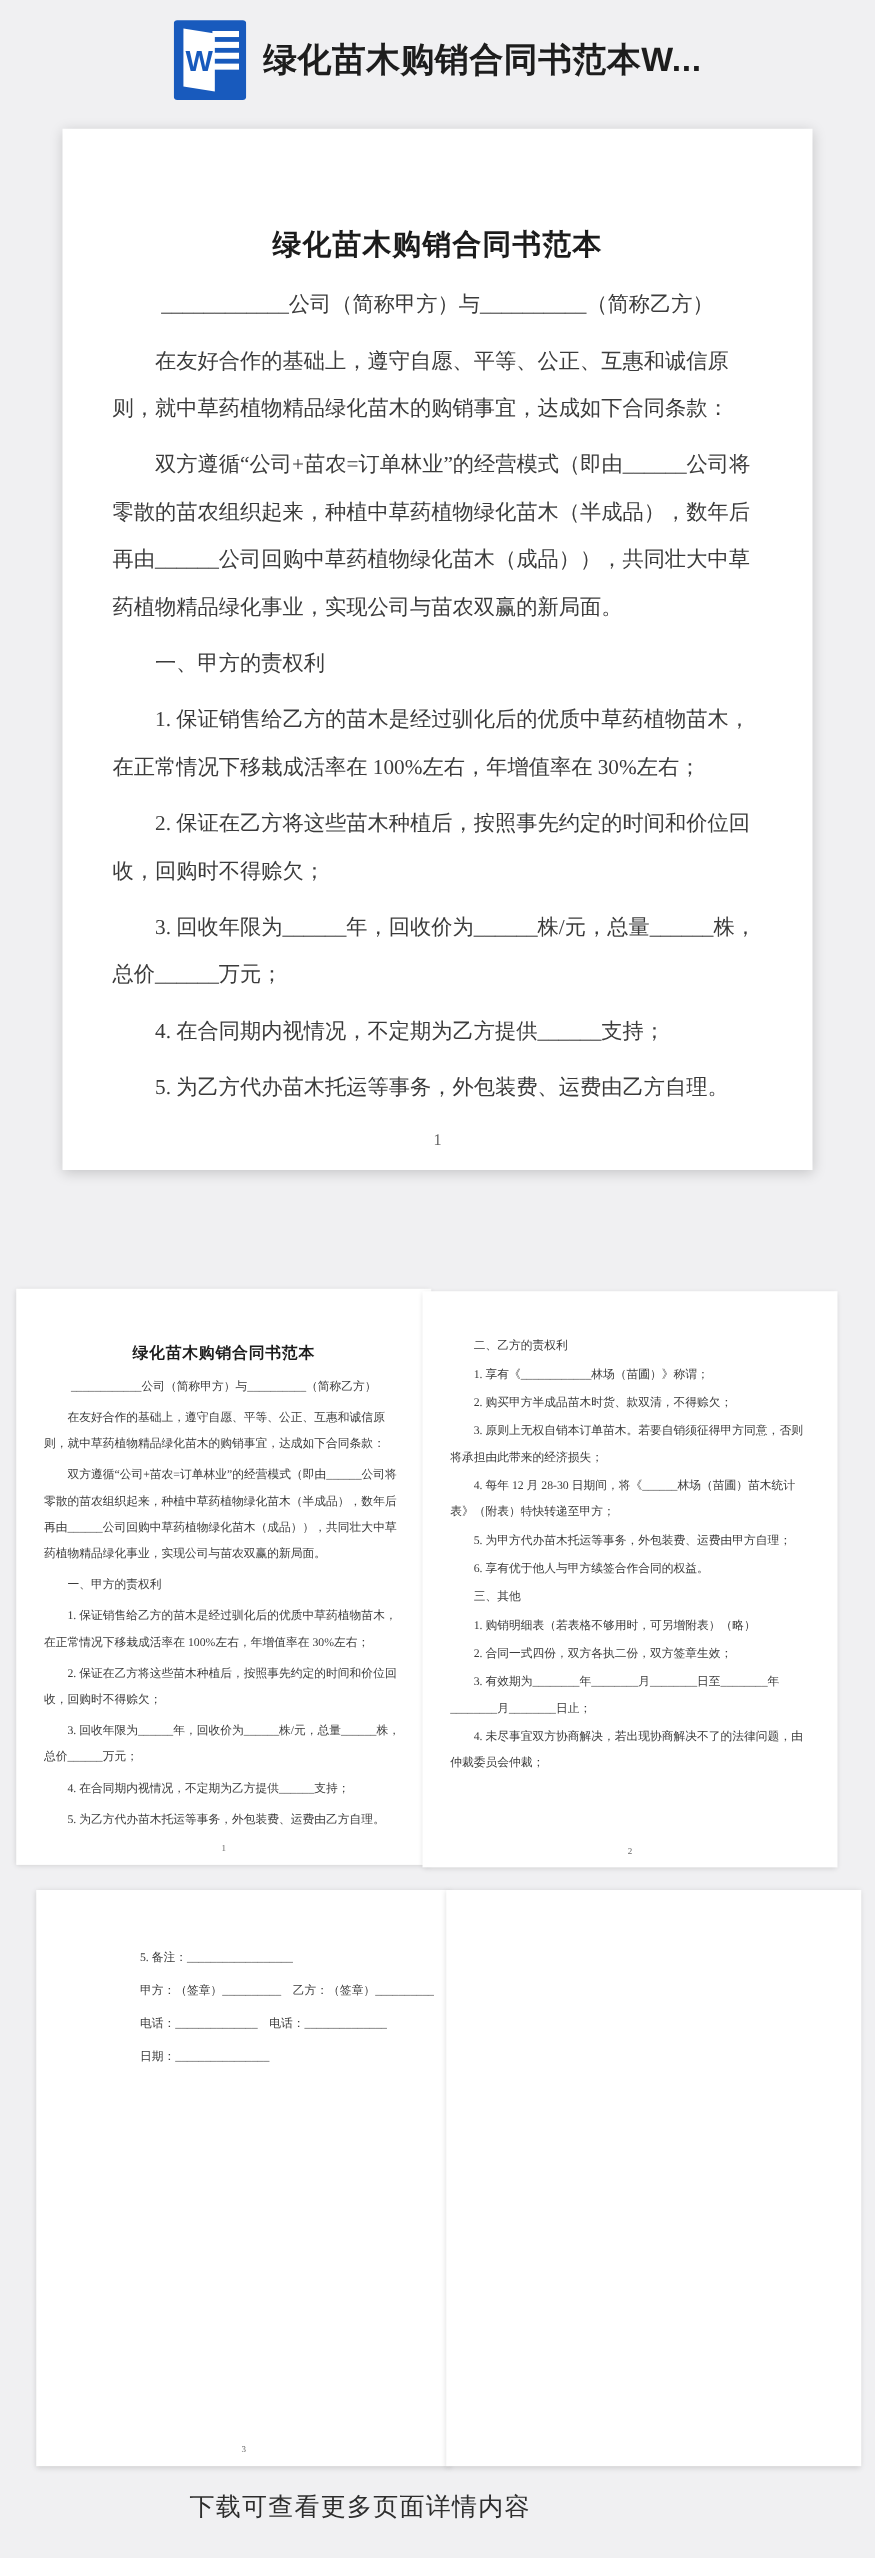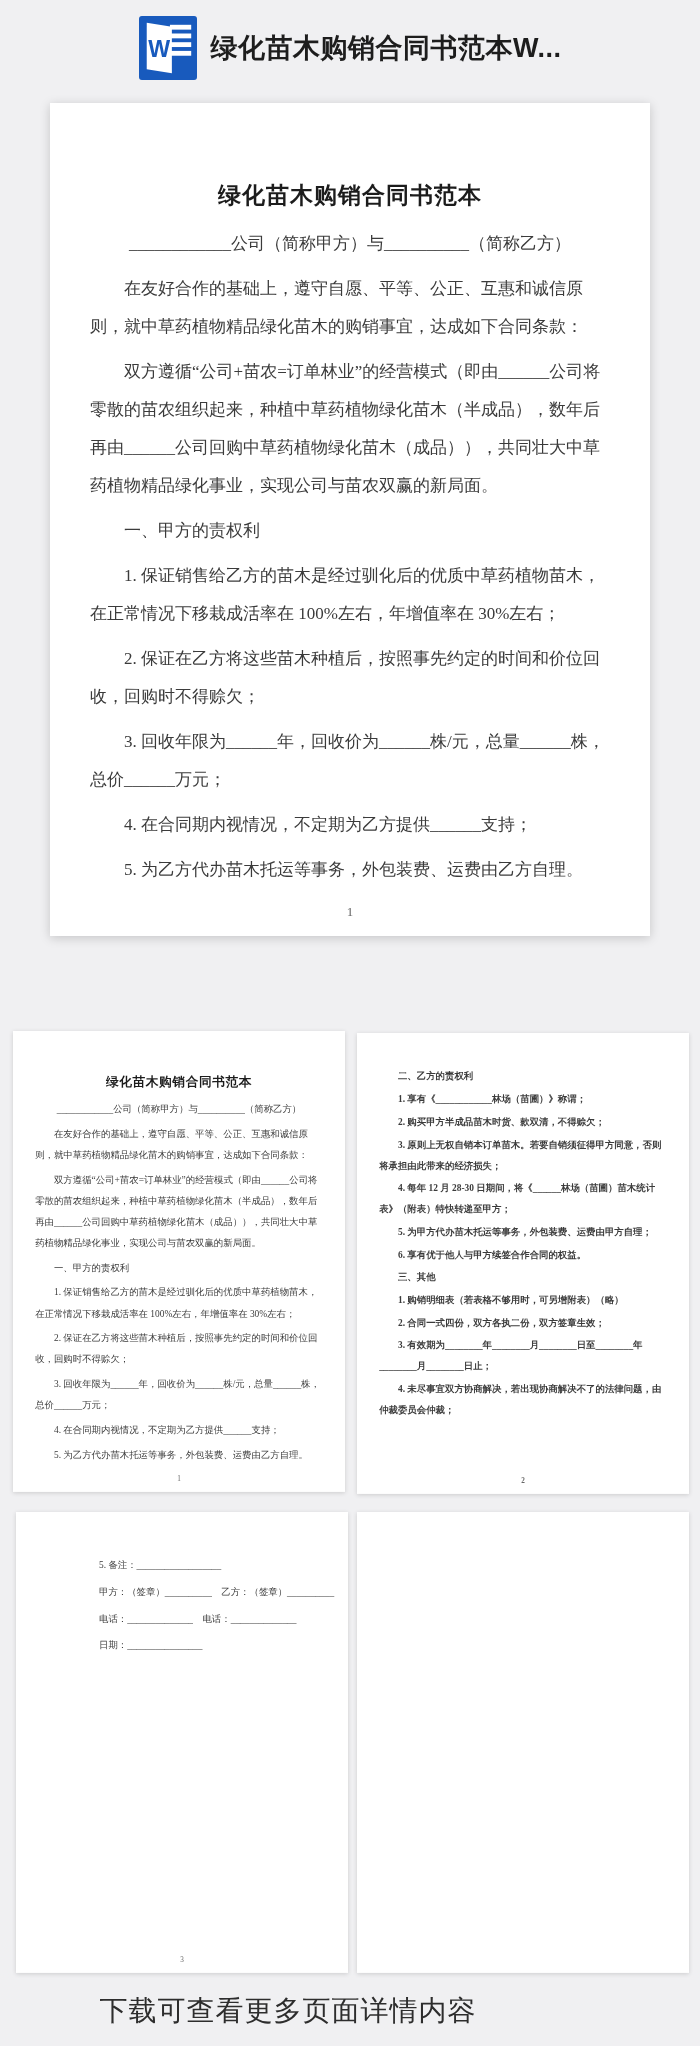--- a/index.html
+++ b/index.html
@@ -40,31 +40,31 @@
     position:absolute;left:0;right:0;bottom:14px;text-align:center;
     font-size:13px;color:#666;line-height:20px;
   }
   
   .thumb{position:absolute;width:332px;height:461px;}
   .thumb .page{
     width:600px;height:833px;transform:scale(0.5533);transform-origin:0 0;
     box-shadow:0 2px 8px rgba(0,0,0,0.15);
   }
   #thumb-1{left:13px;top:1031px;}
-  #thumb-2{left:357px;top:1033px;width:333px;font-weight:bold;}
-  #thumb-3{left:16px;top:1512px;}
+  #thumb-2{left:338px;top:1033px;width:333px;}
+  #thumb-3{left:29px;top:1512px;}
   #thumb-4{left:357px;top:1512px;width:333px;}
   .pg2-inner{padding:60px 40px 0;}
   .pg2-inner .line{margin:0 0 3px;}
   .pg3-inner{padding:78px 40px 0 150px;}
   .pg3-inner .line{margin:0 0 10px;white-space:nowrap;}
   
   .caption{
     position:absolute;top:1992px;left:0;width:576px;text-align:center;
-    font-size:28px;color:#2d2d2d;letter-spacing:1px;
+    font-size:20px;color:#2d2d2d;letter-spacing:1px;
   }
 </style>
 </head>
 <body>
 
 <div>
 
   <header class="hdr">
     <span class="word-ic">
       <svg width="58" height="64" viewBox="0 0 60 66" xmlns="http://www.w3.org/2000/svg">

